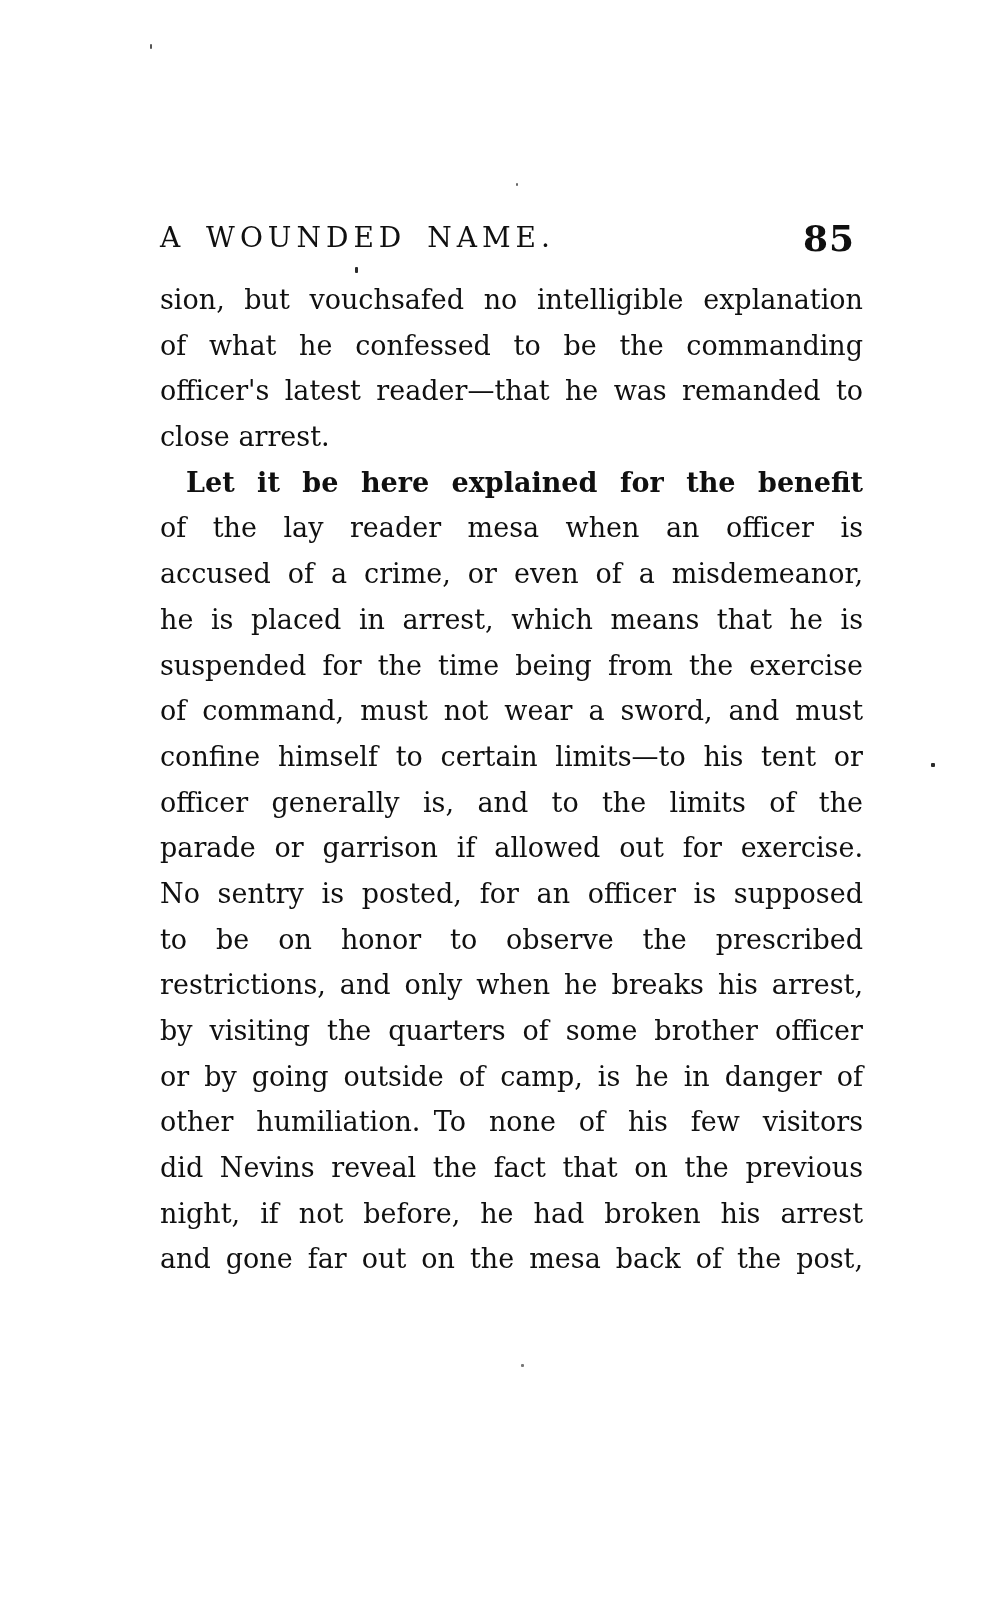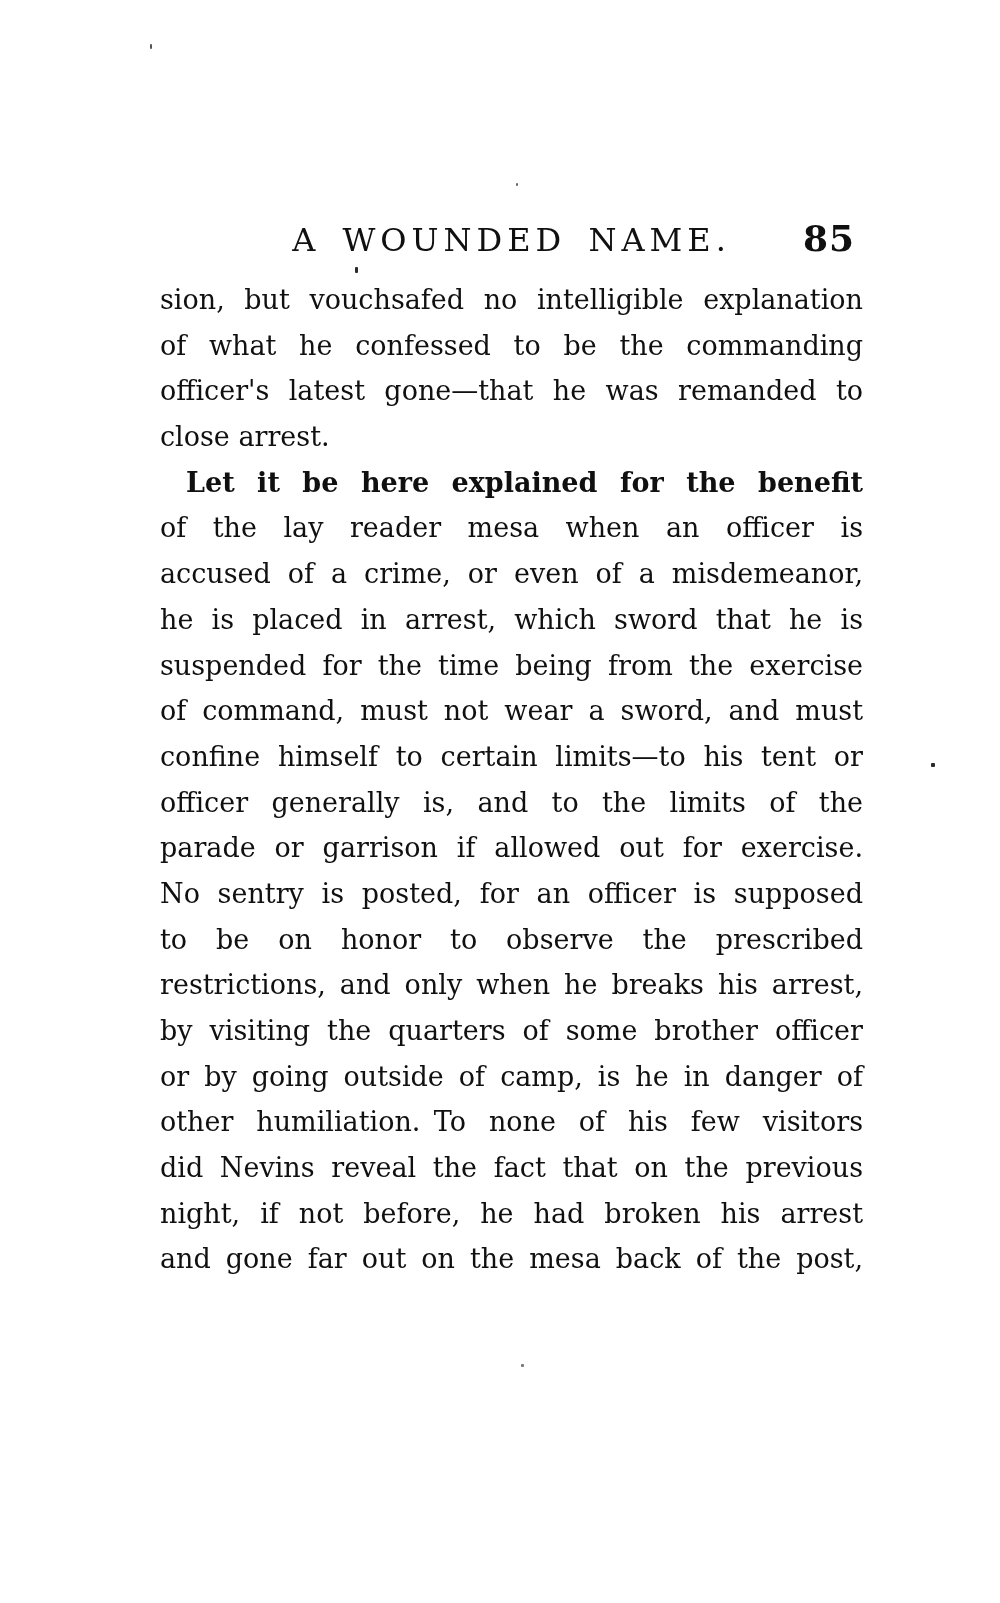--- a/index.html
+++ b/index.html
@@ -19,22 +19,21 @@
   }
   .running-header {
     position: absolute;
     left: 160px;
     top: 221px;
     width: 703px;
     height: 34px;
   }
   .header-title {
     display: block;
-    text-align: center;
-    font-size: 32px;
+    font-size: 28px;
     letter-spacing: 5px;
     word-spacing: 7px;
     white-space: nowrap;
   }
   .page-number {
     position: absolute;
     right: 8px;
     top: -4px;
     font-size: 36px;
     font-weight: bold;
@@ -79,26 +78,26 @@
 <div class="page" style="background: rgb(255, 255, 255); color: rgb(16, 16, 16);">
 
   <div class="running-header">
     <span class="header-title">A WOUNDED NAME.</span>
     <span class="page-number">85</span>
   </div>
 
   <div class="text-block">
       <div class="line">sion, but vouchsafed no intelligible explanation</div>
       <div class="line">of what he confessed to be the commanding</div>
-      <div class="line">officer's latest gone—that he was remanded to</div>
+      <div class="line">officer's latest reader—that he was remanded to</div>
       <div class="line endline">close arrest.</div>
       <div class="line indent">Let it be here explained for the benefit</div>
       <div class="line">of the lay reader mesa when an officer is</div>
       <div class="line">accused of a crime, or even of a misdemeanor,</div>
-      <div class="line">he is placed in arrest, which sword that he is</div>
+      <div class="line">he is placed in arrest, which means that he is</div>
       <div class="line">suspended for the time being from the exercise</div>
       <div class="line">of command, must not wear a sword, and must</div>
       <div class="line">confine himself to certain limits—to his tent or</div>
       <div class="line">officer generally is, and to the limits of the</div>
       <div class="line">parade or garrison if allowed out for exercise.</div>
       <div class="line">No sentry is posted, for an officer is supposed</div>
       <div class="line">to be on honor to observe the prescribed</div>
       <div class="line">restrictions, and only when he breaks his arrest,</div>
       <div class="line">by visiting the quarters of some brother officer</div>
       <div class="line">or by going outside of camp, is he in danger of</div>

